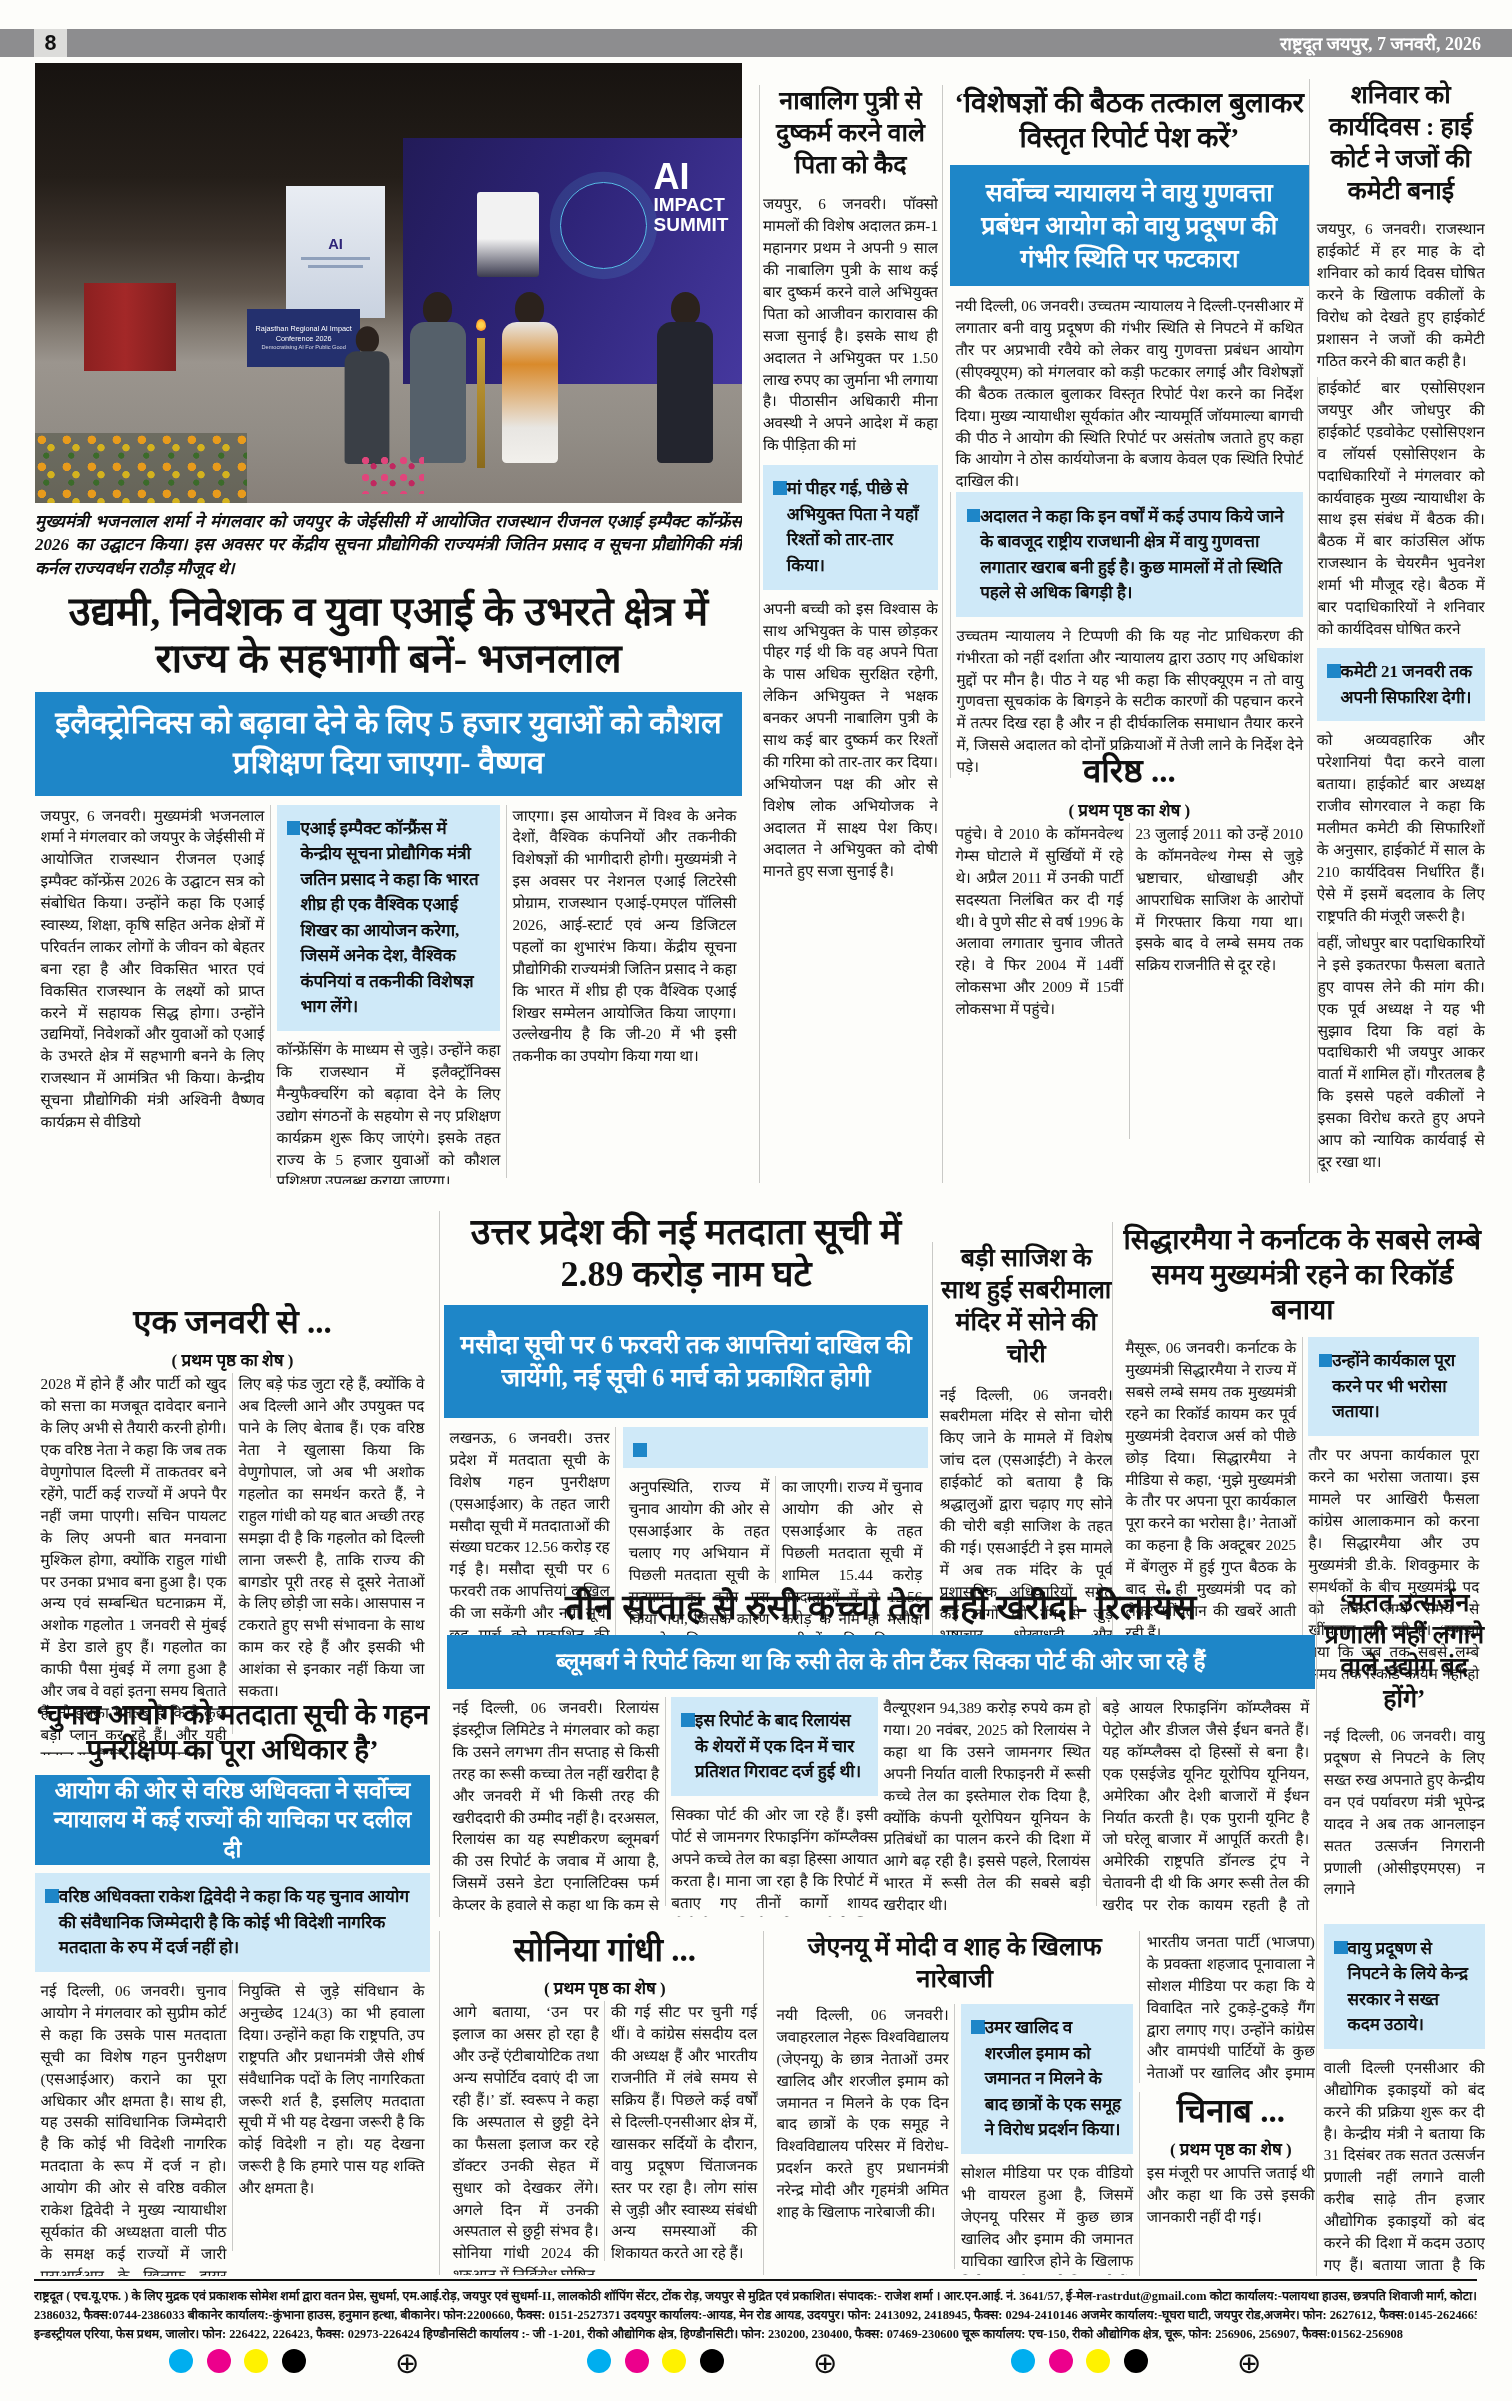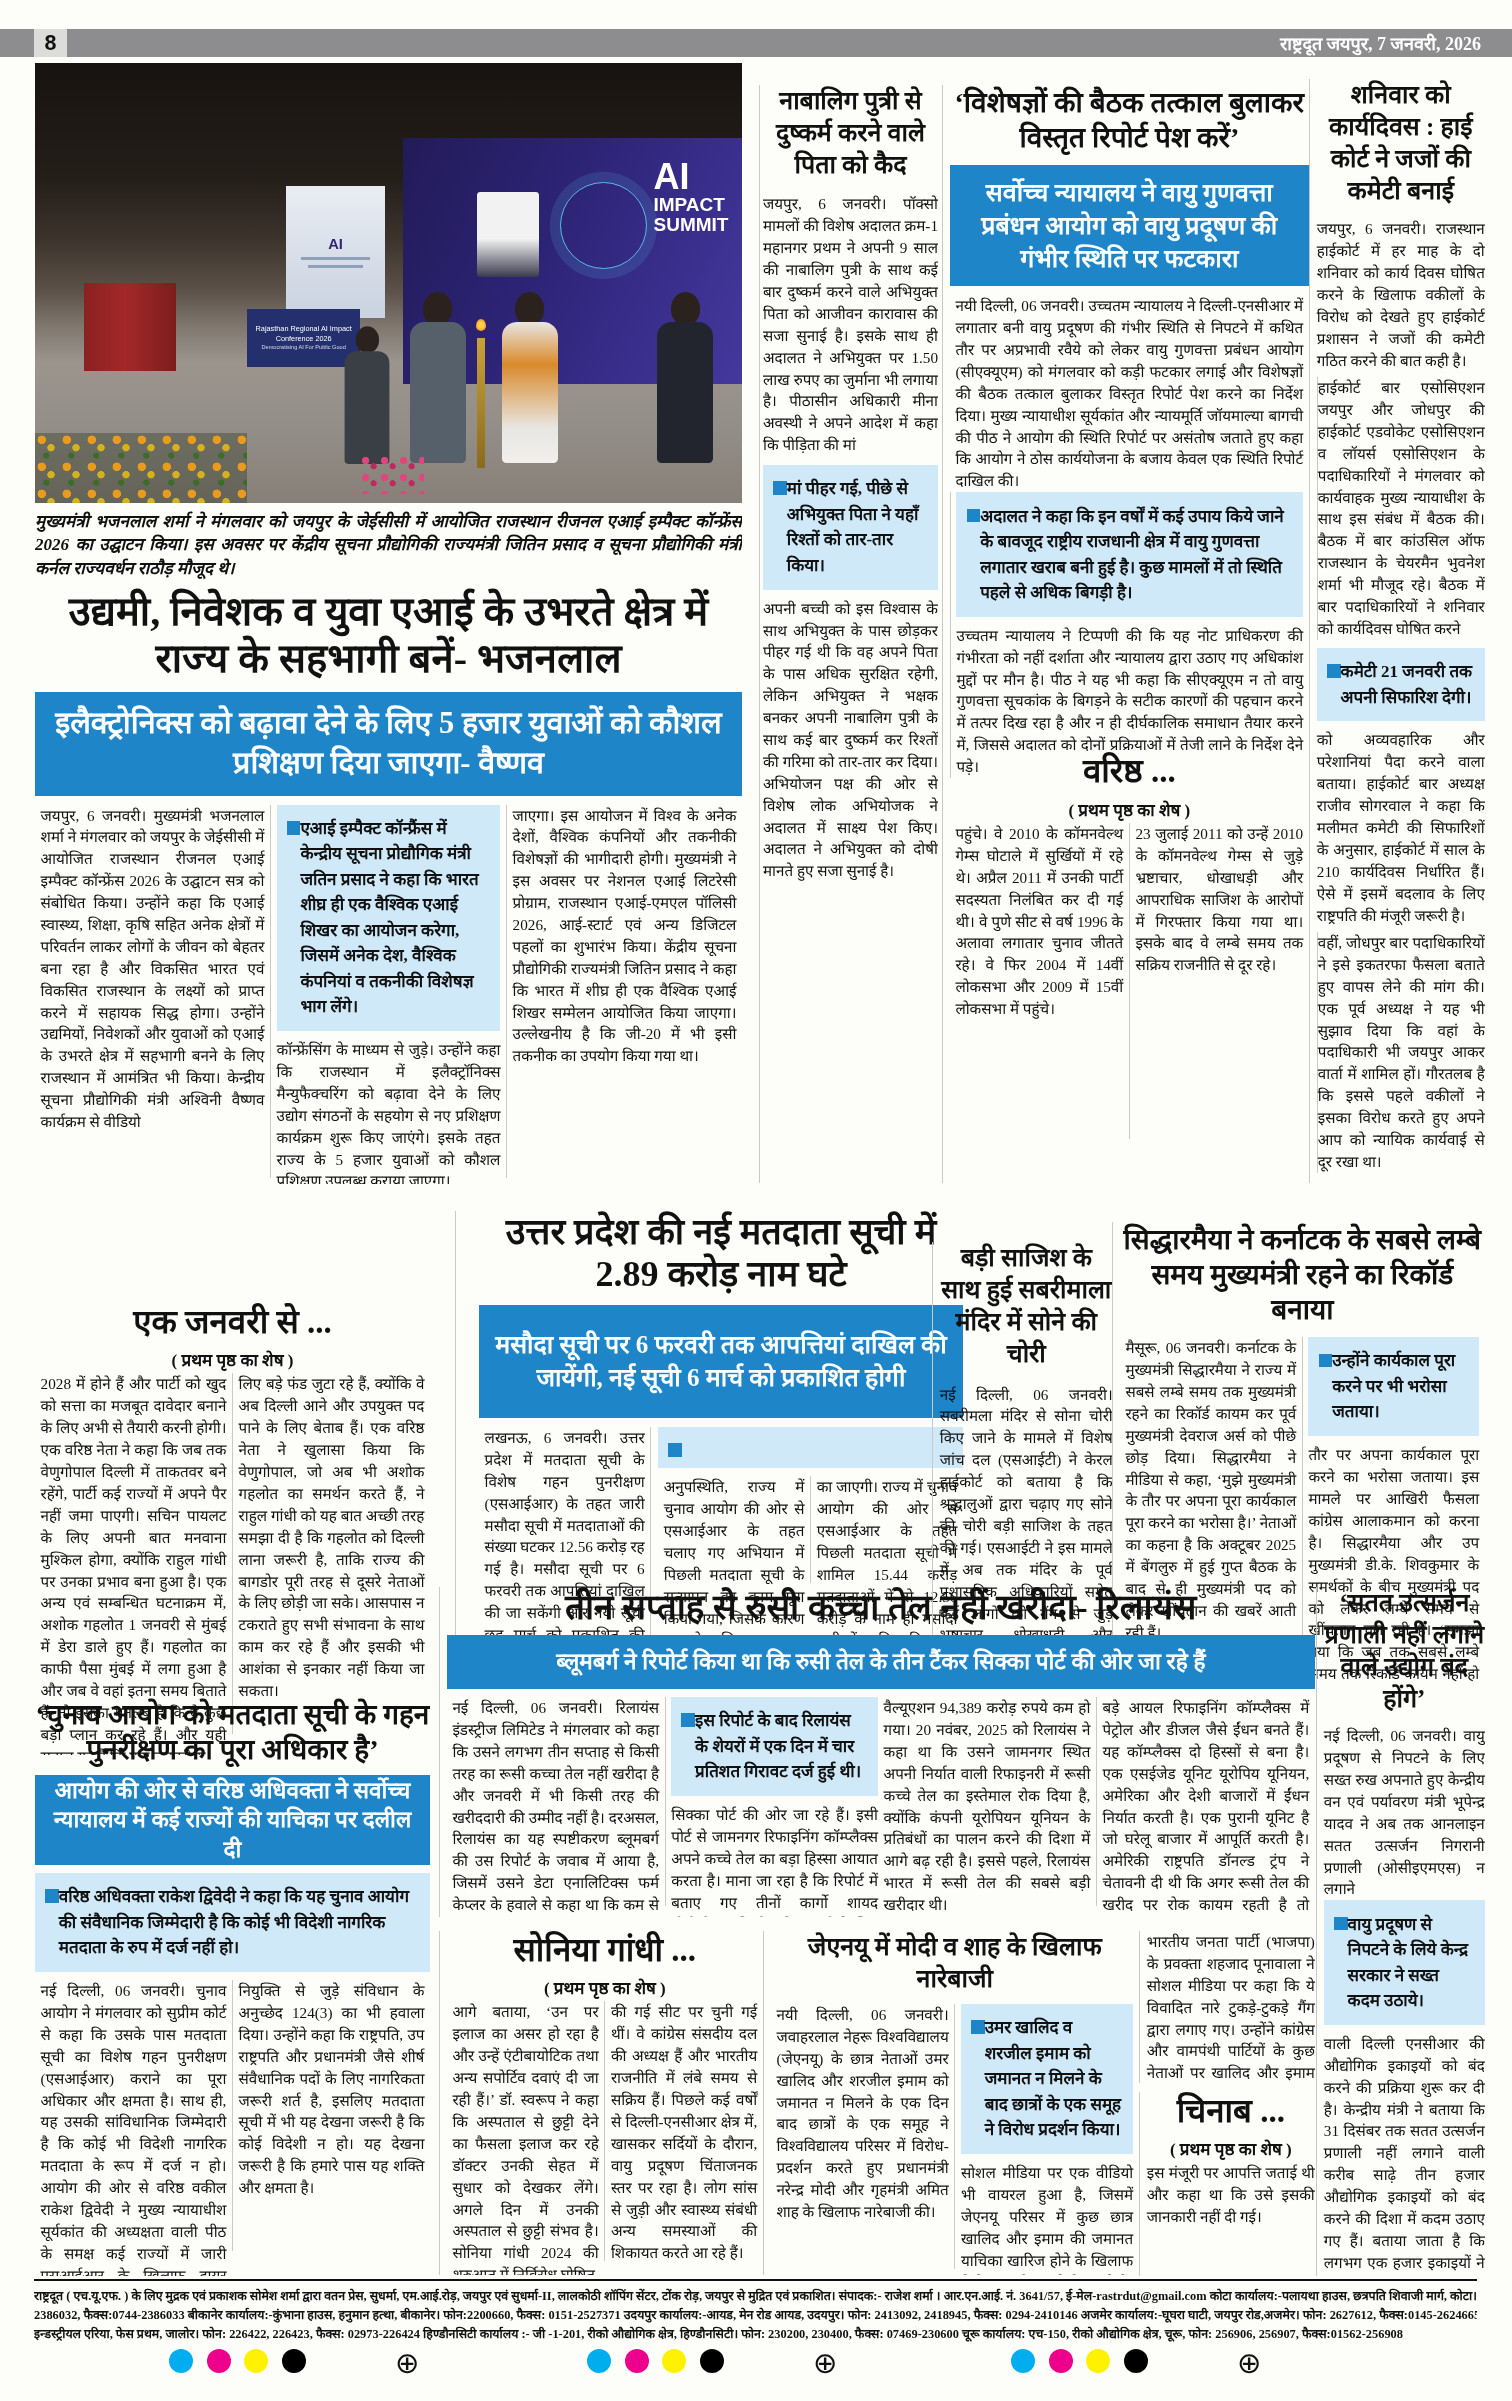--- a/index.html
+++ b/index.html
@@ -169,21 +169,21 @@
 
   <section class="story" style="left:35px;top:1303px;width:395px;height:452px;">
     <h2 class="head-lg">एक जनवरी से ...</h2>
     <div class="note">( प्रथम पृष्ठ का शेष )</div>
     <div class="cols" style="height:361px;">
       <div class="c">2028 में होने हैं और पार्टी को खुद को सत्ता का मजबूत दावेदार बनाने के लिए अभी से तैयारी करनी होगी। एक वरिष्ठ नेता ने कहा कि जब तक वेणुगोपाल दिल्ली में ताकतवर बने रहेंगे, पार्टी कई राज्यों में अपने पैर नहीं जमा पाएगी। सचिन पायलट के लिए अपनी बात मनवाना मुश्किल होगा, क्योंकि राहुल गांधी पर उनका प्रभाव बना हुआ है। एक अन्य एवं सम्बन्धित घटनाक्रम में, अशोक गहलोत 1 जनवरी से मुंबई में डेरा डाले हुए हैं। गहलोत का काफी पैसा मुंबई में लगा हुआ है और जब वे वहां इतना समय बिताते हैं, तो इसका मतलब है कि वे कुछ बड़ा प्लान कर रहे हैं। और यही सवाल यह है कि एक जनवरी से...</div>
       <div class="c">लिए बड़े फंड जुटा रहे हैं, क्योंकि वे अब दिल्ली आने और उपयुक्त पद पाने के लिए बेताब हैं। एक वरिष्ठ नेता ने खुलासा किया कि वेणुगोपाल, जो अब भी अशोक गहलोत का समर्थन करते हैं, ने राहुल गांधी को यह बात अच्छी तरह समझा दी है कि गहलोत को दिल्ली लाना जरूरी है, ताकि राज्य की बागडोर पूरी तरह से दूसरे नेताओं के लिए छोड़ी जा सके। आसपास न टकराते हुए सभी संभावना के साथ काम कर रहे हैं और इसकी भी आशंका से इनकार नहीं किया जा सकता।</div>
     </div>
   </section>
 
-  <section class="story vline" style="left:455px;top:1211px;width:484px;height:474px;padding-left:23px;">
+  <section class="story vline" style="left:439px;top:1211px;width:484px;height:474px;padding-left:4px;">
     <h2 class="head-xl" style="font-size:36px;">उत्तर प्रदेश की नई मतदाता सूची में 2.89 करोड़ नाम घटे</h2>
     <div class="banner b-lg" style="margin-top:9px;height:113px;">मसौदा सूची पर 6 फरवरी तक आपत्तियां दाखिल की जायेंगी, नई सूची 6 मार्च को प्रकाशित होगी</div>
     <div style="display:flex;margin-top:9px;height:237px;">
       <div class="c" style="flex:1.05;">लखनऊ, 6 जनवरी। उत्तर प्रदेश में मतदाता सूची के विशेष गहन पुनरीक्षण (एसआईआर) के तहत जारी मसौदा सूची में मतदाताओं की संख्या घटकर 12.56 करोड़ रह गई है। मसौदा सूची पर 6 फरवरी तक आपत्तियां दाखिल की जा सकेंगी और नयी सूची छह मार्च को प्रकाशित की जाएगी।</div>
       <div style="flex:2;border-left:0.6px solid #c9c9c6;padding-left:6.8px;">
         <div class="hbox">
           <div class="sq"></div>
         </div>
         <div class="cols" style="height:107px;">
           <div class="c">अनुपस्थिति, राज्य में चुनाव आयोग की ओर से एसआईआर के तहत चलाए गए अभियान में पिछली मतदाता सूची के सत्यापन का काम पूरा किया गया, जिसके कारण एक से अधिक स्थान पर पंजीकृत होने के कारण लगभग 18.70 प्रतिशत नाम सूची से बाहर हो गए।</div>
@@ -238,21 +238,21 @@
         <div class="c" style="padding:0;">सिक्का पोर्ट की ओर जा रहे हैं। इसी पोर्ट से जामनगर रिफाइनिंग कॉम्प्लैक्स अपने कच्चे तेल का बड़ा हिस्सा आयात करता है। माना जा रहा है कि रिपोर्ट में बताए गए तीनों कार्गो शायद बीपीसीएल की बीना रिफाइनरी के लिए थे। इस रिपोर्ट का असर रिलायंस के शेयरों पर भी दिखाई दिया है और पिछले आठ महीनों के दौरान उसके शेयरों में एक दिन की सबसे बड़ी यानी चार प्रतिशत की गिरावट दर्ज की गई। कंपनी का</div>
       </div>
       <div class="c" style="flex:1;">वैल्यूएशन 94,389 करोड़ रुपये कम हो गया। 20 नवंबर, 2025 को रिलायंस ने कहा था कि उसने जामनगर स्थित अपनी निर्यात वाली रिफाइनरी में रूसी कच्चे तेल का इस्तेमाल रोक दिया है, क्योंकि कंपनी यूरोपियन यूनियन के प्रतिबंधों का पालन करने की दिशा में आगे बढ़ रही है। इससे पहले, रिलायंस भारत में रूसी तेल की सबसे बड़ी खरीदार थी।</div>
       <div class="c" style="flex:1;">बड़े आयल रिफाइनिंग कॉम्प्लैक्स में पेट्रोल और डीजल जैसे ईंधन बनते हैं। यह कॉम्प्लैक्स दो हिस्सों से बना है। एक एसईजेड यूनिट यूरोपिय यूनियन, अमेरिका और देशी बाजारों में ईंधन निर्यात करती है। एक पुरानी यूनिट है जो घरेलू बाजार में आपूर्ति करती है। अमेरिकी राष्ट्रपति डॉनल्ड ट्रंप ने चेतावनी दी थी कि अगर रूसी तेल की खरीद पर रोक कायम रहती है तो अमेरिका टैरिफ बढ़ा सकता है।</div>
     </div>
   </section>
 
   <section class="story vline" style="left:1316px;top:1587px;width:161px;height:689px;padding-left:6.8px;">
     <h2 class="head-sm">‘सतत उत्सर्जन प्रणाली नहीं लगाने वाले उद्योग बंद होंगे’</h2>
     <div class="c" style="padding:0;margin-top:10.2px;">नई दिल्ली, 06 जनवरी। वायु प्रदूषण से निपटने के लिए सख्त रुख अपनाते हुए केन्द्रीय वन एवं पर्यावरण मंत्री भूपेन्द्र यादव ने अब तक आनलाइन सतत उत्सर्जन निगरानी प्रणाली (ओसीइएमएस) न लगाने</div>
-    <div class="hbox" style="margin-top:0;">
+    <div class="hbox" style="margin-top:24px;">
       <div class="sq"></div>
       <div class="t">वायु प्रदूषण से निपटने के लिये केन्द्र सरकार ने सख्त कदम उठाये।</div>
     </div>
     <div class="c" style="padding:0;">वाली दिल्ली एनसीआर की औद्योगिक इकाइयों को बंद करने की प्रक्रिया शुरू कर दी है। केन्द्रीय मंत्री ने बताया कि 31 दिसंबर तक सतत उत्सर्जन प्रणाली नहीं लगाने वाली करीब साढ़े तीन हजार औद्योगिक इकाइयों को बंद करने की दिशा में कदम उठाए गए हैं। बताया जाता है कि लगभग एक हजार इकाइयों ने निर्देश का पालन कर लिया है लेकिन अभी भी ढाई हजार इकाईयां हैं। अब उन्हें नोटिस देकर कार्रवाई शुरू होगी।</div>
 
   </section>
 
   <section class="story vline" style="left:439px;top:1931px;width:316px;height:344px;padding-left:6.8px;">
     <h2 class="head-lg">सोनिया गांधी ...</h2>
     <div class="note">( प्रथम पृष्ठ का शेष )</div>

